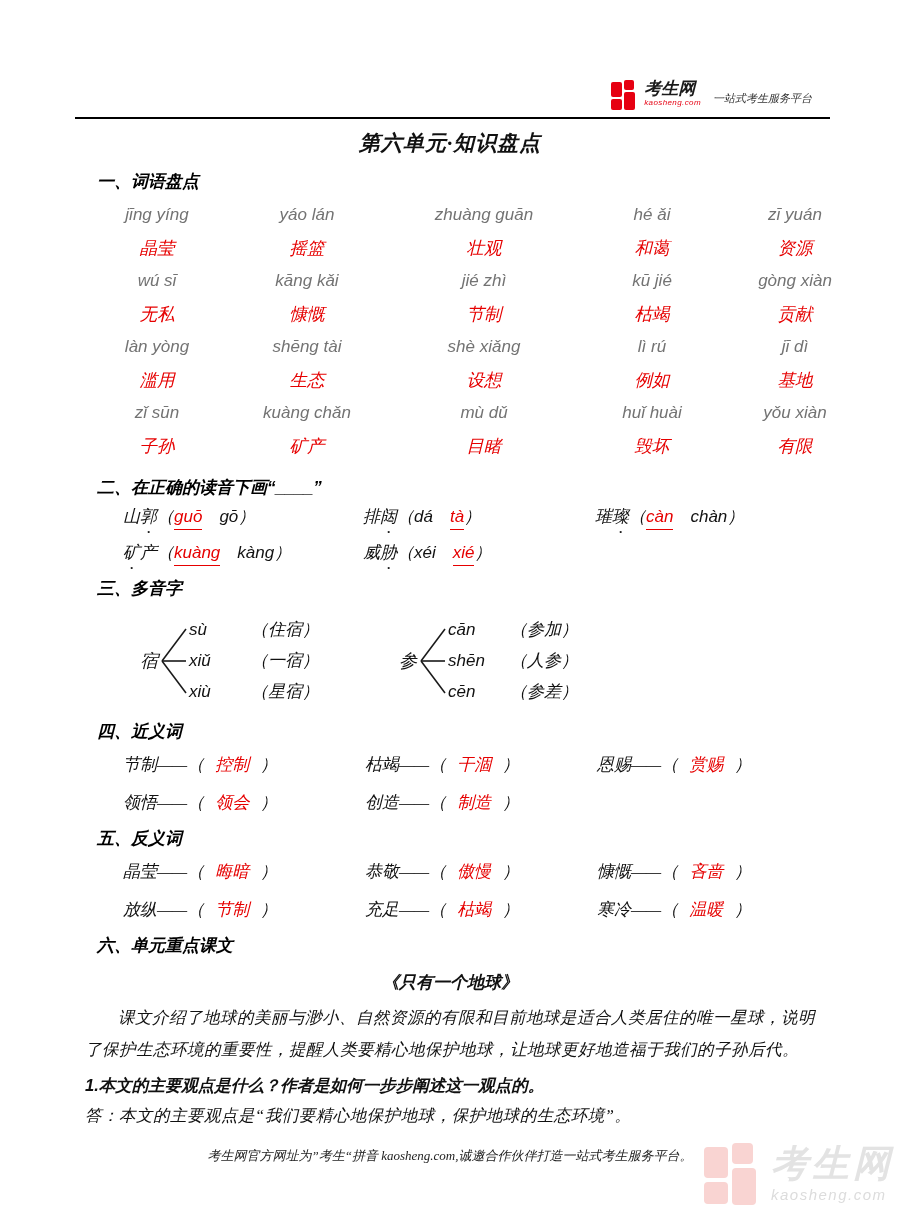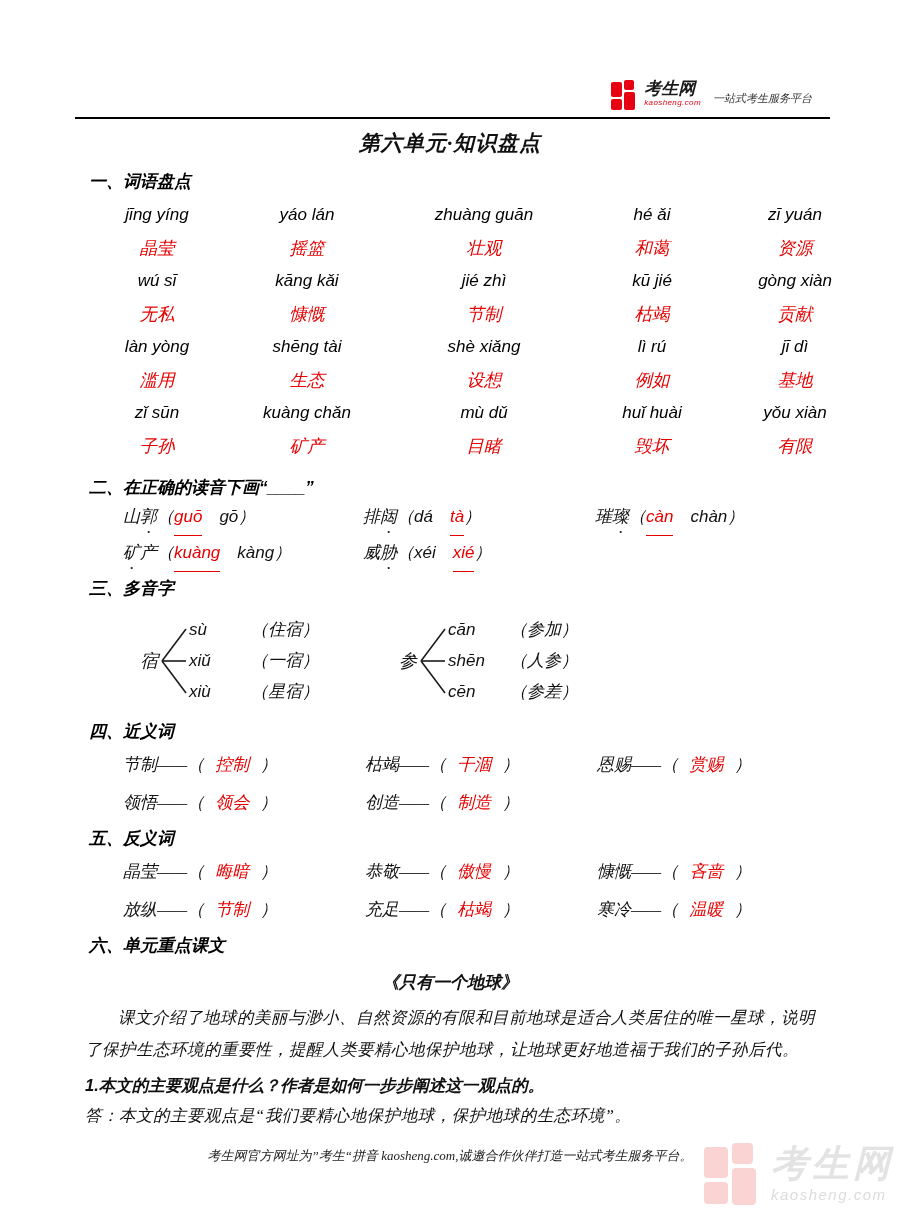--- a/index.html
+++ b/index.html
@@ -26,34 +26,34 @@
   .logo-name{font-size:17px;font-weight:bold;color:#1a1a1a;line-height:1.05;}
   .logo-domain{font-size:8px;color:var(--logo-red);letter-spacing:.4px;}
   .logo-tagline{font-size:11px;color:#333;align-self:flex-end;padding-bottom:4px;margin-left:5px;
     font-family:"Liberation Sans","DejaVu Sans",sans-serif;}
   .divider{border-top:2px solid #000;margin:0 70px 0 75px;}
   
   .doc-title{margin:10px 0 2px;text-align:center;font-size:21px;font-weight:bold;letter-spacing:1px;}
   
   .content{padding:0 85px;}
   .sec-h{font-family:"Liberation Sans","DejaVu Sans",sans-serif;font-weight:bold;font-size:17px;
-    color:#000;margin:13px 4px 6px;}
+    color:#000;margin:13px 12px 6px;}
   
   #word-grid{display:grid;grid-template-columns:132px 168px 186px 150px 136px;margin-left:6px;}
   .cell{text-align:center;padding:6px 0 5px;}
-  .py{font-family:"Liberation Sans","DejaVu Sans",sans-serif;font-size:17px;color:#000000;}
+  .py{font-family:"Liberation Sans","DejaVu Sans",sans-serif;font-size:17px;color:#737373;}
   .zh{font-size:17.5px;color:var(--red);margin-top:11px;}
   
   #read-rows{margin:6px 0 4px 38px;font-size:17px;}
   .read-row{display:grid;grid-template-columns:240px 232px auto;margin-bottom:13px;align-items:baseline;}
   .read-item{white-space:nowrap;}
   .char{position:relative;display:inline-block;}
   .dotted::after{content:"\2022";font-size:9px;position:absolute;left:50%;bottom:-9px;
     transform:translateX(-50%);color:#1a1a1a;}
-  .opt{font-family:"Liberation Sans","DejaVu Sans",sans-serif;padding-bottom:9px;}
+  .opt{font-family:"Liberation Sans","DejaVu Sans",sans-serif;padding-bottom:3px;}
   .opt.second{margin-left:17px;}
   .opt.ok{color:var(--red);border-bottom:1.5px solid var(--red);}
   .pr{font-size:17px;}
   
   #forks{display:flex;gap:80px;margin:14px 0 8px 55px;}
   .fork{display:flex;align-items:center;}
   .fchar{font-size:18px;margin-right:1px;}
   .fork svg line{stroke:#1a1a1a;stroke-width:1.6;}
   .frow{height:31px;display:flex;align-items:center;}
   .fpy{font-family:"Liberation Sans","DejaVu Sans",sans-serif;font-size:17px;display:inline-block;width:54px;}

